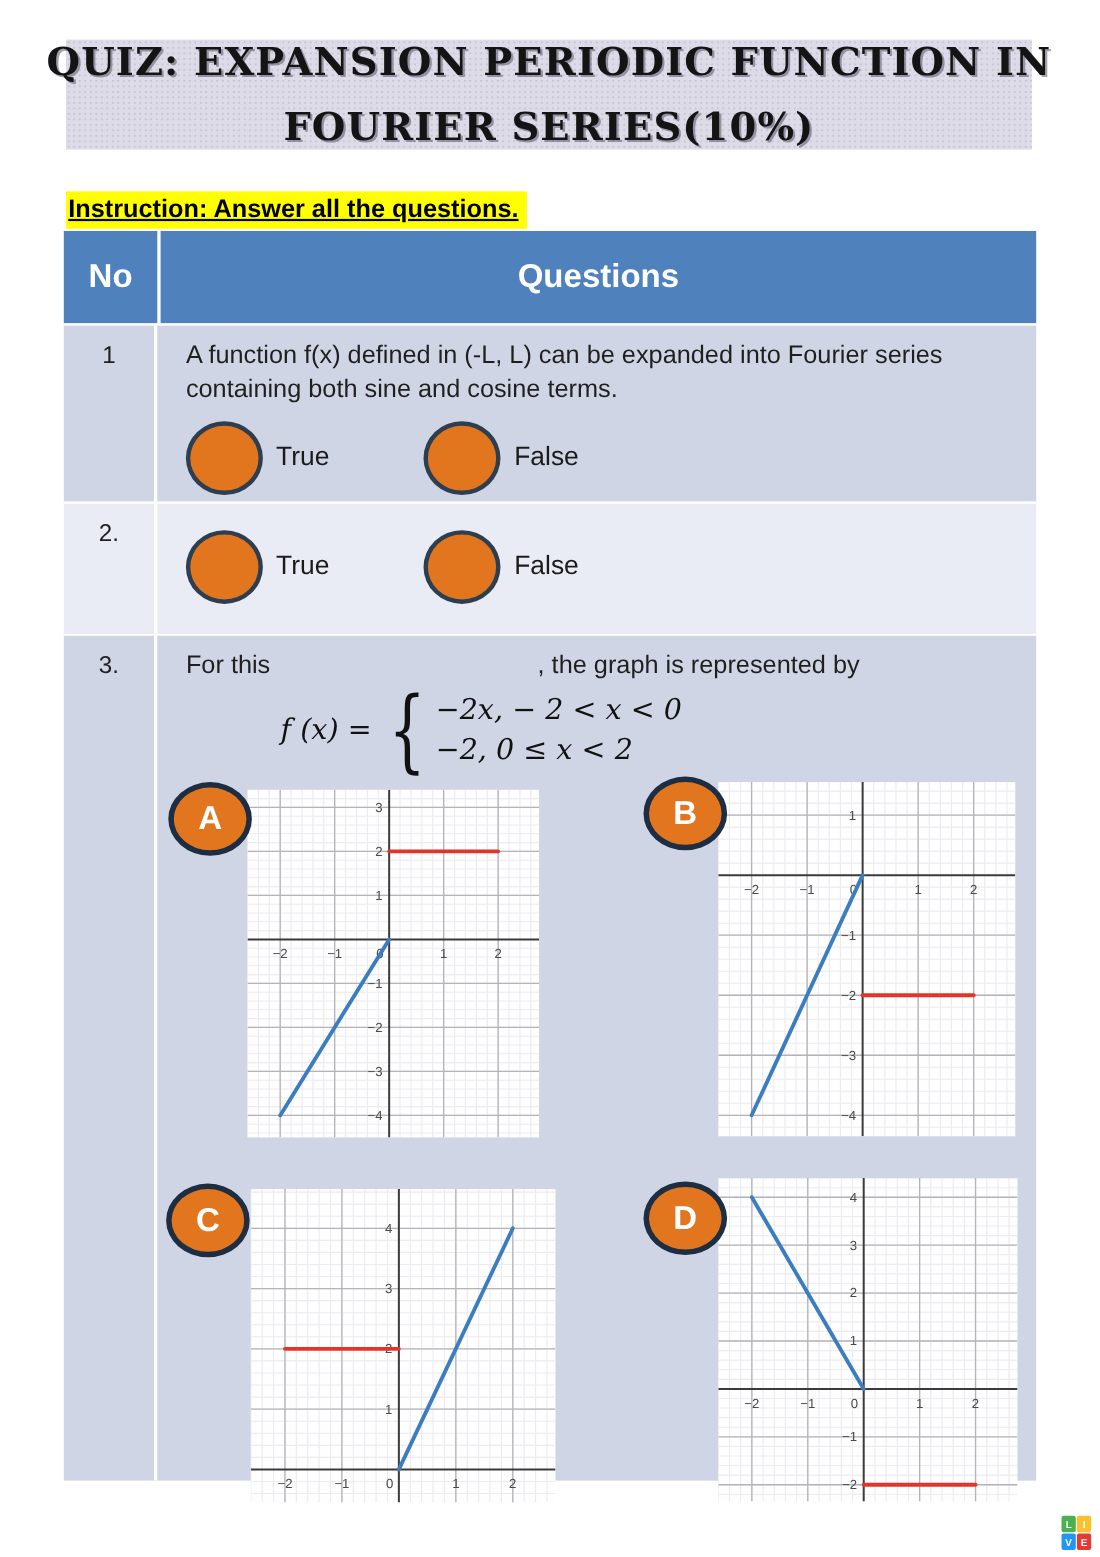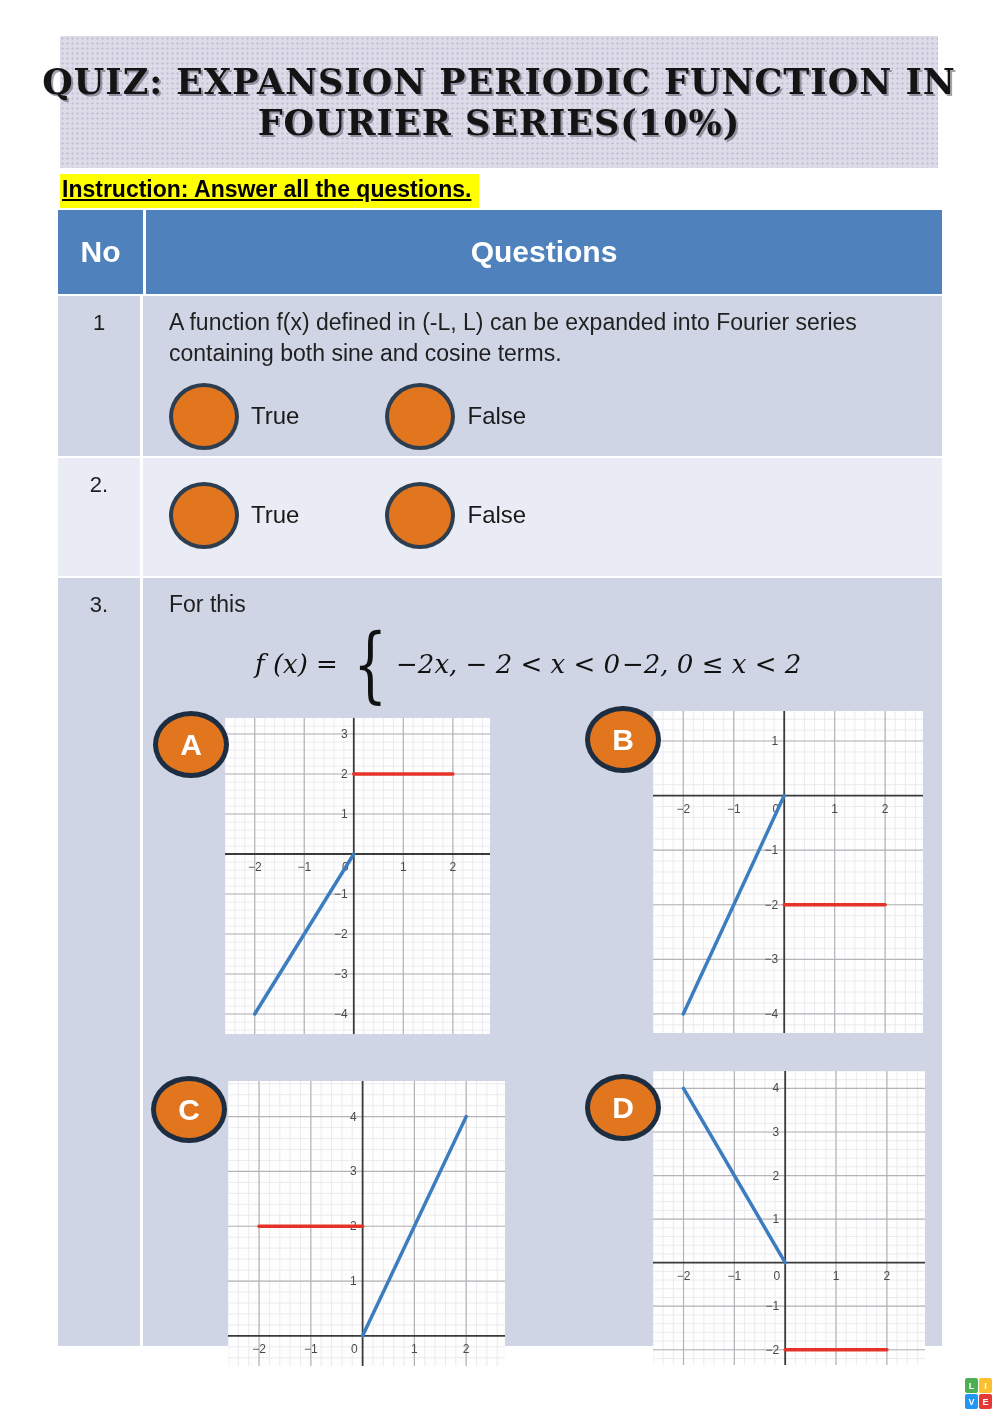--- a/index.html
+++ b/index.html
@@ -2,25 +2,25 @@
 <html><head>
 <meta charset="utf-8">
 <style>
   html,body{margin:0;padding:0;}
   body{
     width:1000px;height:1415px;position:relative;background:#ffffff;
     font-family:"Liberation Sans",sans-serif;overflow:hidden;
   }
   
   .banner{
-    position:absolute;left:60px;top:36px;width:878px;height:132px;
+    position:absolute;left:60px;top:36px;width:878px;height:100px;
     background-color:#dedbe8;
     background-image:radial-gradient(circle,#c7c2d6 1px,rgba(0,0,0,0) 1.3px);
     background-size:5px 5px;
-    display:flex;flex-direction:column;justify-content:center;align-items:center;
+    display:flex;flex-direction:column;justify-content:space-between;align-items:center;
   }
   .title-line{
     font-family:"DejaVu Serif",serif;font-weight:700;font-size:35px;line-height:1.18;
     letter-spacing:1px;color:#141414;text-shadow:2px 2px 0 rgba(90,88,105,.55);
     white-space:nowrap;
   }
   
   .instruction{
     position:absolute;left:60px;top:174px;background:#ffff00;color:#000;
     font-weight:bold;font-size:23px;padding:2px 8px 5px 2px;text-decoration:underline;
@@ -59,21 +59,21 @@
   .q3-line{display:flex;}
   .q3-after{margin-left:243px;}
   .formula{
     display:flex;align-items:center;margin:10px 0 0 86px;
     font-family:"DejaVu Serif",serif;font-style:italic;font-size:26px;color:#111;
   }
   .f-brace{
     font-size:82px;font-weight:400;font-style:normal;line-height:.85;
     transform:scaleX(.65);margin:0 0 0 6px;
   }
-  .f-cases{display:flex;flex-direction:row;gap:2px;}
+  .f-cases{display:flex;flex-direction:column;gap:2px;}
   .f-cases div{line-height:1.3;white-space:nowrap;}
   
   .badge{
     position:absolute;width:76px;height:67px;border-radius:50%;background:#e2761f;
     border:5px solid #1d2d42;box-sizing:border-box;display:flex;align-items:center;
     justify-content:center;color:#fff;font-weight:bold;font-size:30px;z-index:2;
   }
   .badge-a{left:95px;top:133px;}
   .badge-b{left:527px;top:128px;}
   .badge-c{left:93px;top:498px;}
@@ -145,20 +145,21 @@
         </div>
       </div>
     </div>
   </div>
 
   <div class="row row-dark row-3">
     <div class="num">3.</div>
     <div class="cell">
       <div class="q3-line">
         <span>For this</span>
+        <span class="q3-after">, the graph is represented by</span>
       </div>
       <div class="formula">
         <span>f (x) =</span>
         <span class="f-brace">{</span>
         <div class="f-cases">
           <div>−2x, − 2 &lt; x &lt; 0</div>
           <div>−2, 0 ≤ x &lt; 2</div>
         </div>
       </div>
     </div>

